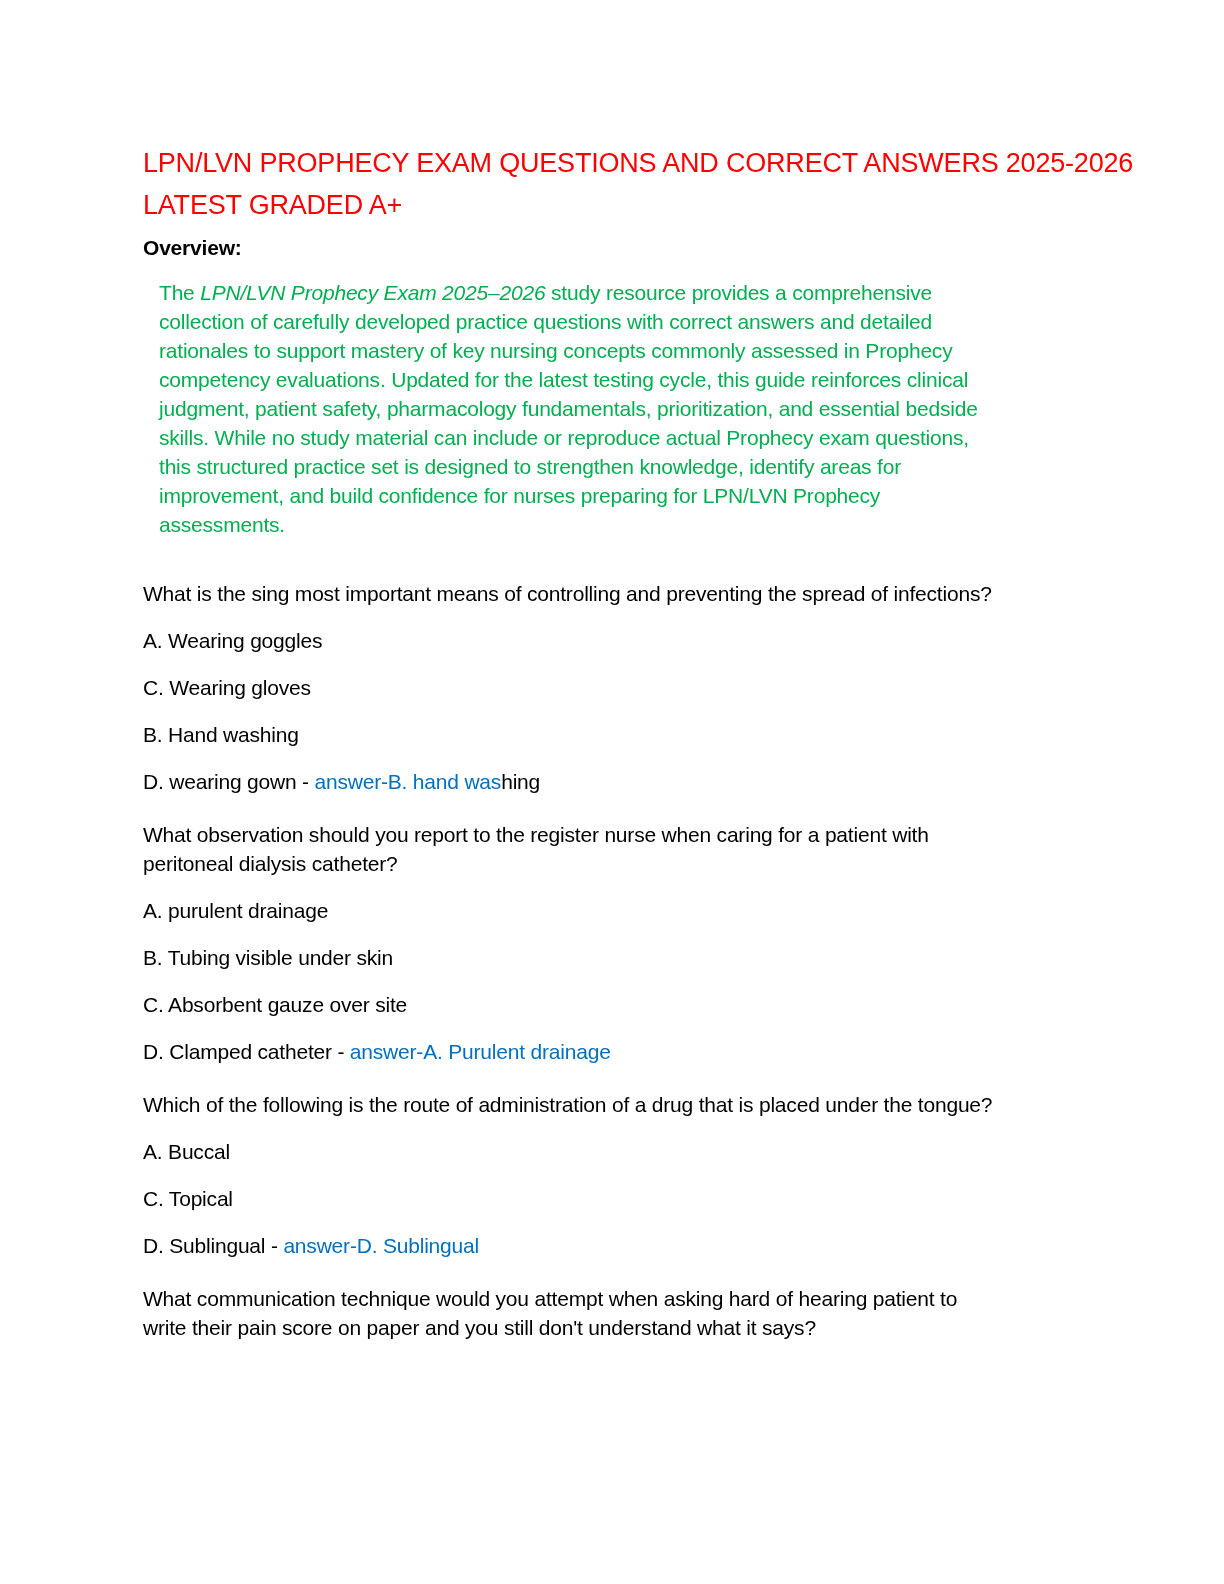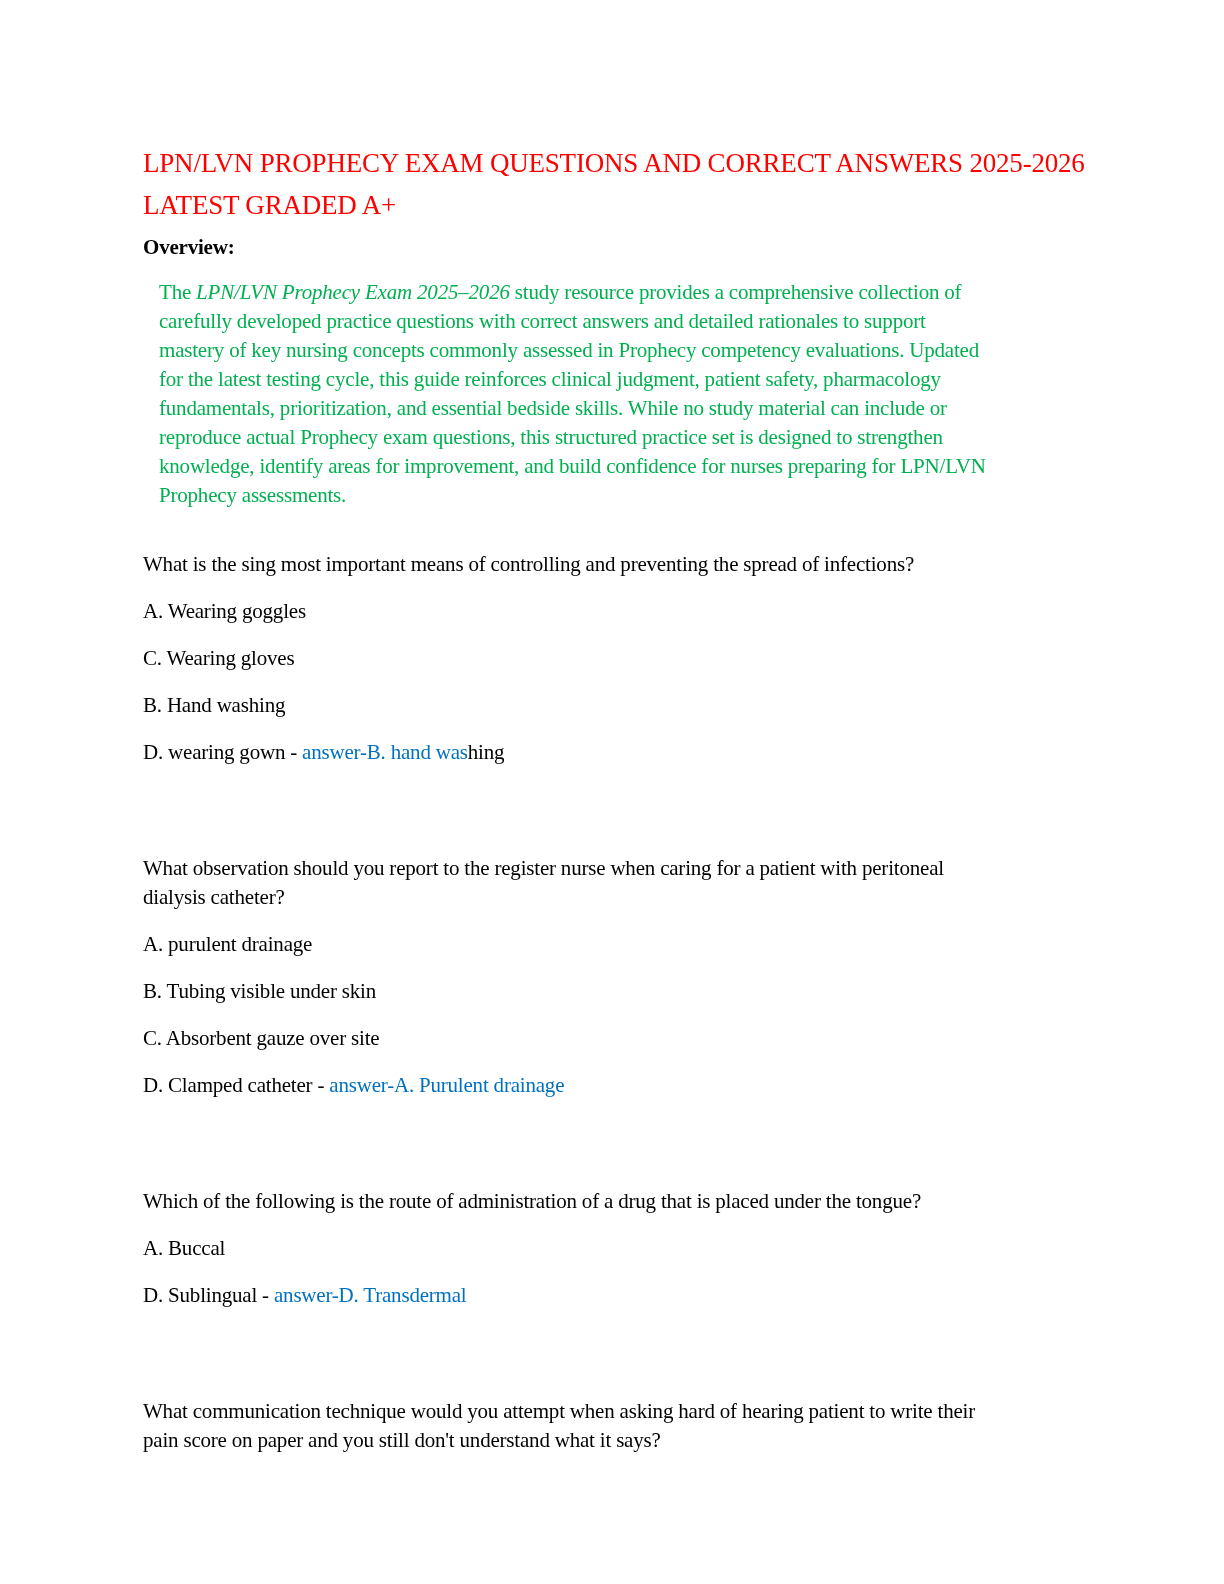--- a/index.html
+++ b/index.html
@@ -7,21 +7,21 @@
     padding: 0;
     background: #ffffff;
   }
   .page {
     position: relative;
     width: 1144px;
     min-height: 1584px;
     box-sizing: border-box;
     background: #ffffff;
     padding: 142px 138px 60px 143px;
-    font-family: Liberation Serif, serif;
+    font-family: Liberation Sans, sans-serif;
     font-size: 21px;
     line-height: 29px;
     letter-spacing: -0.2px;
     color: var(--color-body, #000000);
   }
   .title {
     margin: 0 0 7px 0;
     font-weight: 400;
     font-size: 27px;
     line-height: 42px;
@@ -33,21 +33,21 @@
   }
   .overview-label {
     margin: 0;
     font-weight: bold;
   }
   .overview-text {
     margin: 16px;
     color: var(--color-overview, #00b050);
   }
   .question {
-    margin-top: 87px;
+    margin-top: 24px;
   }
   .question.first {
     margin-top: 40px;
   }
   .q-text {
     margin: 0;
   }
   .opt {
     margin: 18px 0 0 0;
   }
@@ -81,20 +81,21 @@
     <p class="q-text">What observation should you report to the register nurse when caring for a patient with peritoneal dialysis catheter?</p>
     <p class="opt"><span>A. purulent drainage</span><span class="ans"></span><span></span></p>
     <p class="opt"><span>B. Tubing visible under skin</span><span class="ans"></span><span></span></p>
     <p class="opt"><span>C. Absorbent gauze over site</span><span class="ans"></span><span></span></p>
     <p class="opt"><span>D. Clamped catheter - </span><span class="ans">answer-A. Purulent drainage</span><span></span></p>
   </section>
 
   <section class="question">
     <p class="q-text">Which of the following is the route of administration of a drug that is placed under the tongue?</p>
     <p class="opt"><span>A. Buccal</span><span class="ans"></span><span></span></p>
-    <p class="opt"><span>D. Sublingual - </span><span class="ans">answer-D. Transdermal</span><span></span></p>
+    <p class="opt"><span>C. Topical</span><span class="ans"></span><span></span></p>
+    <p class="opt"><span>D. Sublingual - </span><span class="ans">answer-D. Sublingual</span><span></span></p>
   </section>
 
   <section class="question">
     <p class="q-text">What communication technique would you attempt when asking hard of hearing patient to write their pain score on paper and you still don't understand what it says?</p>
   </section>
 
 </div>
 
 </body></html>

